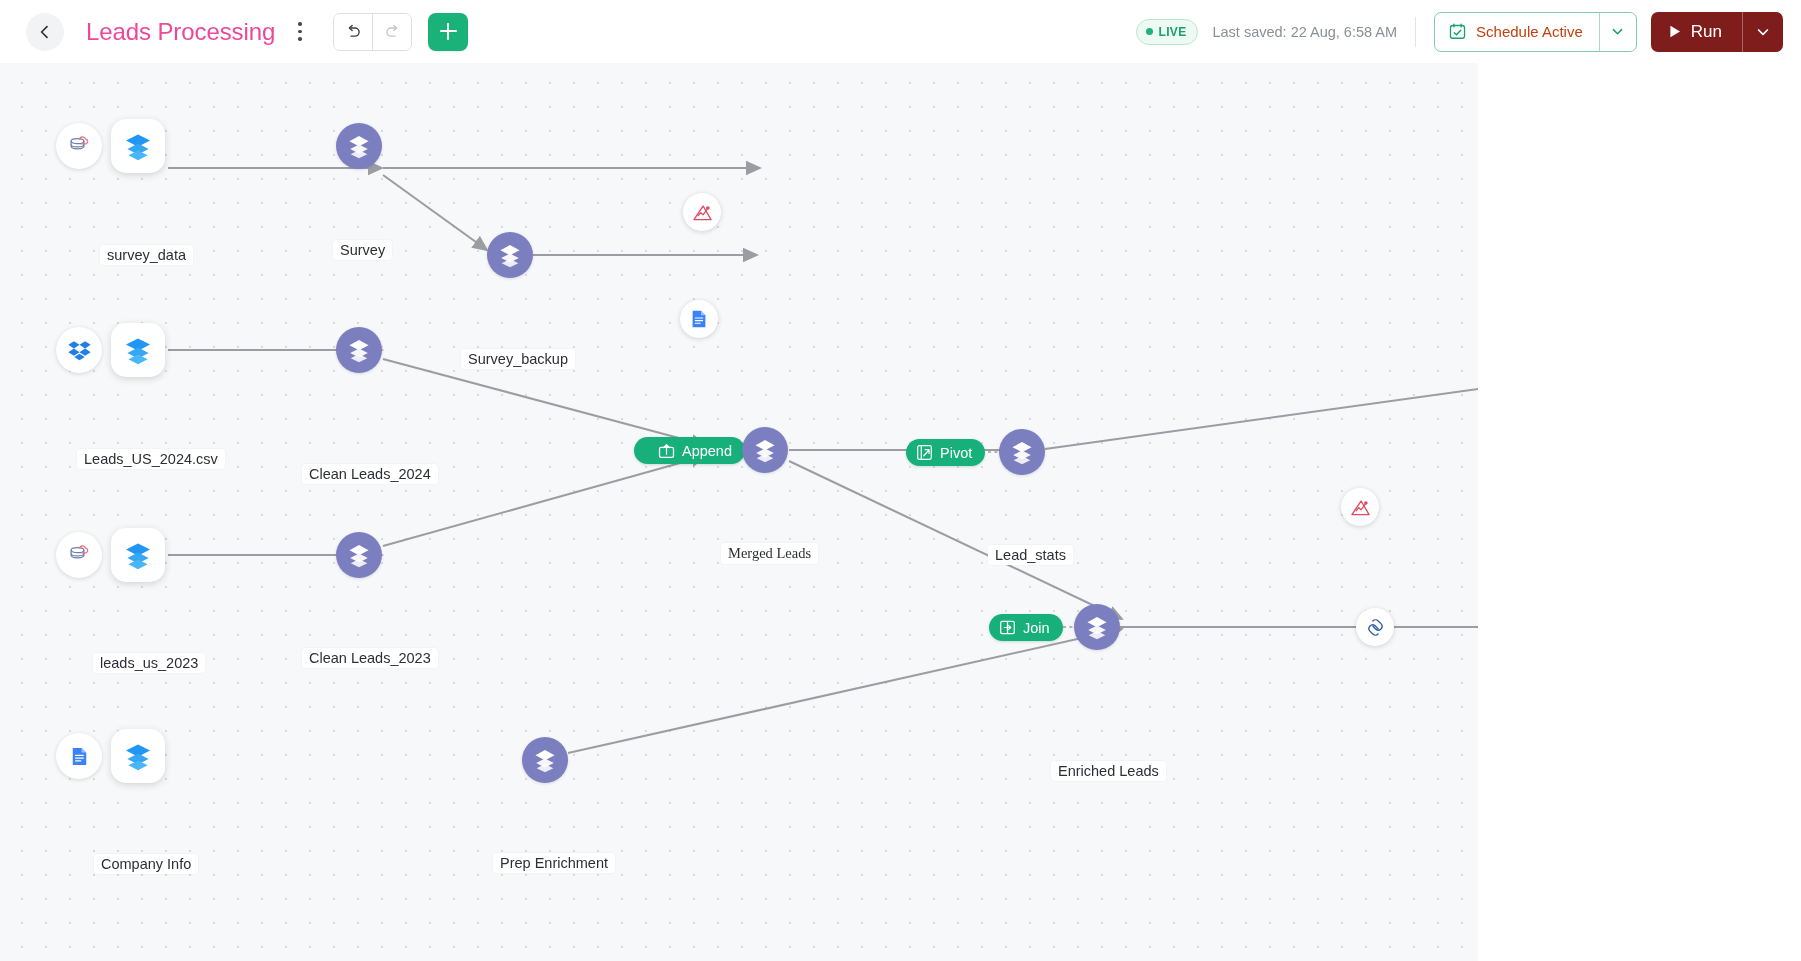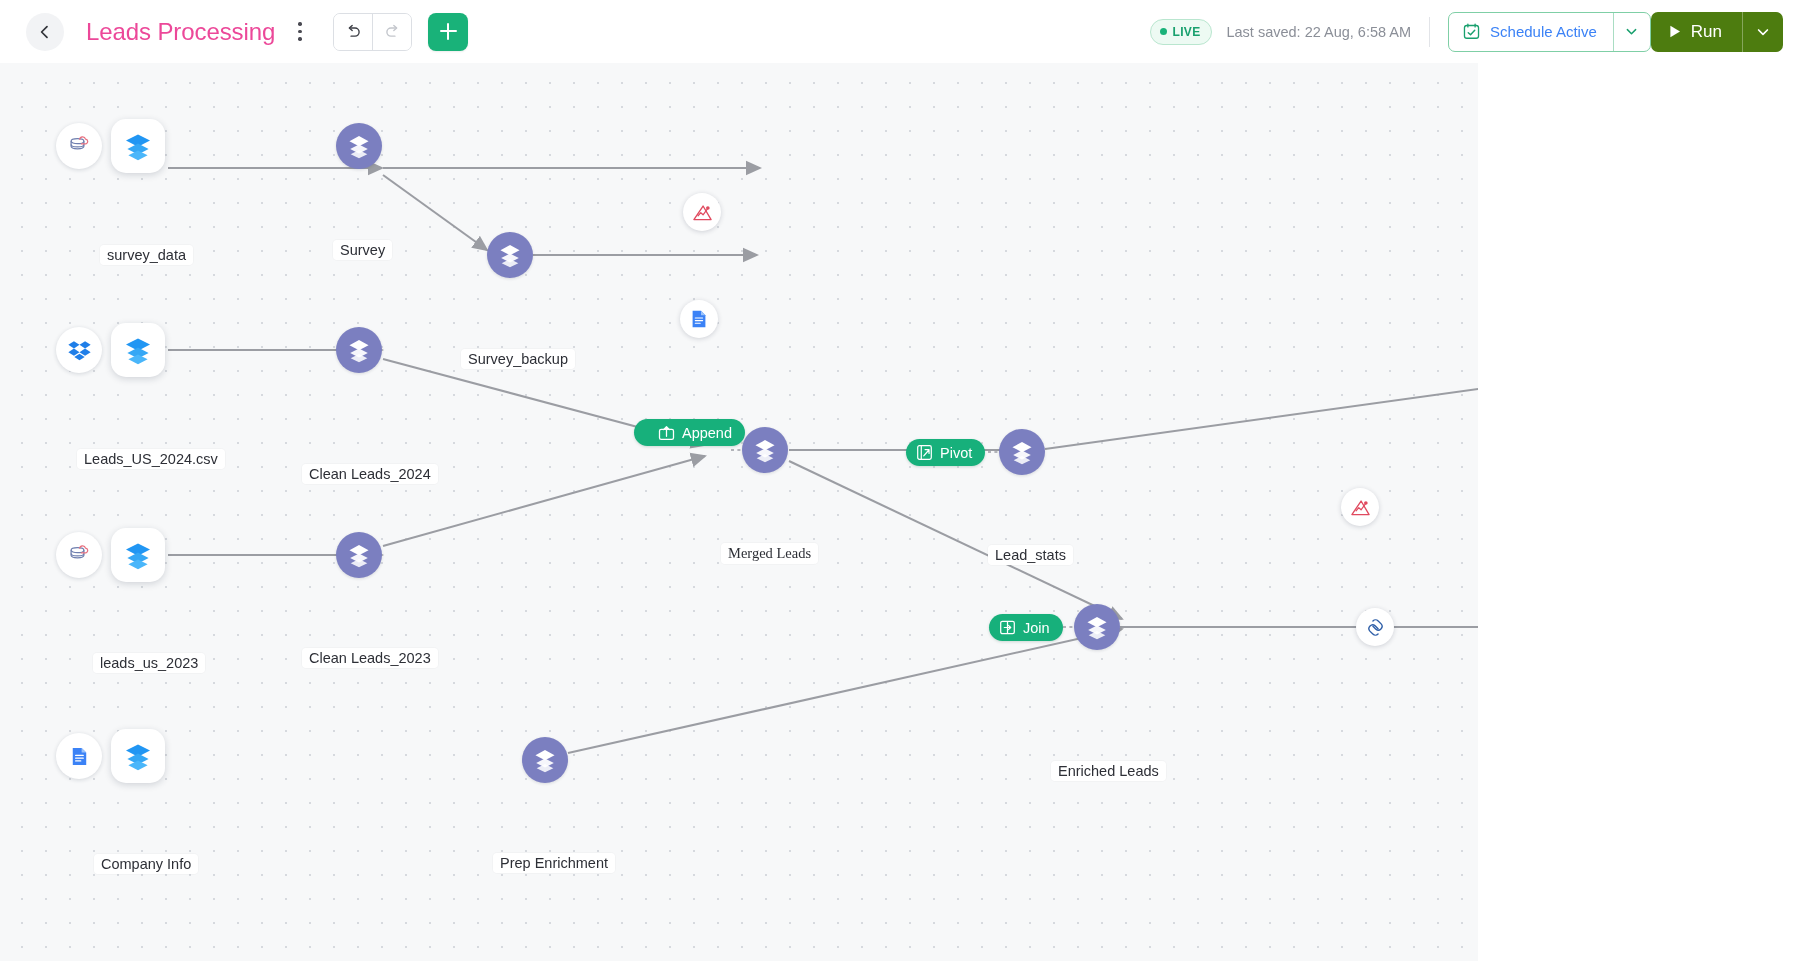--- a/index.html
+++ b/index.html
@@ -74,29 +74,29 @@
   }
   .vdiv{width:1px;height:30px;background:#e2e4e8;margin:0 18px;flex:0 0 auto;}
 
   .sched{
     display:flex;height:38px;border:1px solid #7fcfa6;border-radius:7px;
     overflow:hidden;background:#fff;flex:0 0 auto;
   }
   .sched .main{
     display:flex;align-items:center;gap:9px;padding:0 16px 0 13px;cursor:pointer;
   }
-  .sched .main span{font-size:15px;color:#3b82f6;white-space:nowrap;}
+  .sched .main span{font-size:15px;color:#c2410c;white-space:nowrap;}
   .sched .caret{
     width:36px;display:flex;align-items:center;justify-content:center;
     border-left:1px solid #a9ddc3;cursor:pointer;
   }
 
   .run{
-    display:flex;height:40px;border-radius:7px;overflow:hidden;
-    background:#4d7c0f;flex:0 0 auto;
+    margin-left:14px;display:flex;height:40px;border-radius:7px;overflow:hidden;
+    background:#7f1d1d;flex:0 0 auto;
   }
   .run .main{
     display:flex;align-items:center;gap:9px;padding:0 20px 0 17px;cursor:pointer;
   }
   .run .main span{font-size:17px;color:#fff;}
   .run .caret{
     width:40px;display:flex;align-items:center;justify-content:center;cursor:pointer;
     border-left:1px solid rgba(255,255,255,.32);
   }
 
@@ -345,21 +345,21 @@
 
     <div class="tf-node" style="left:336px;top:264px;">
       <svg width="26" height="26" viewBox="0 0 30 30">
         <path d="M15 3.6 L26 9.4 L15 15.2 L4 9.4 Z" fill="#ffffff"></path>
         <path d="M15 13.4 L25.2 18.5 L15 23.6 L4.8 18.5 Z" fill="#ffffff" opacity=".93"></path>
         <path d="M15 19.6 L24.6 24.4 L15 29.2 L5.4 24.4 Z" fill="#ffffff" opacity=".86"></path>
       </svg>
     </div>
     <div class="cap" style="left:302px;top:381px;margin-top:20px;">Clean Leads_2024</div>
 
-    <div class="op-pill" style="left:634px;top:356px;padding-left:24px;">
+    <div class="op-pill" style="left:634px;top:374px;padding-left:24px;">
       <svg width="17" height="17" viewBox="0 0 18 18">
         <rect x="1.6" y="5.6" width="14.8" height="10.6" rx="1.7" fill="none" stroke="#ffffff" stroke-width="1.35"></rect>
         <path d="M9 13 V3.2 M5.9 6 L9 2.8 L12.1 6" fill="none" stroke="#ffffff" stroke-width="1.35" stroke-linecap="round" stroke-linejoin="round"></path>
       </svg>
       <span>Append</span>
     </div>
 
     <div class="tf-node" style="left:742px;top:364px;">
       <svg width="26" height="26" viewBox="0 0 30 30">
         <path d="M15 3.6 L26 9.4 L15 15.2 L4 9.4 Z" fill="#ffffff"></path>

